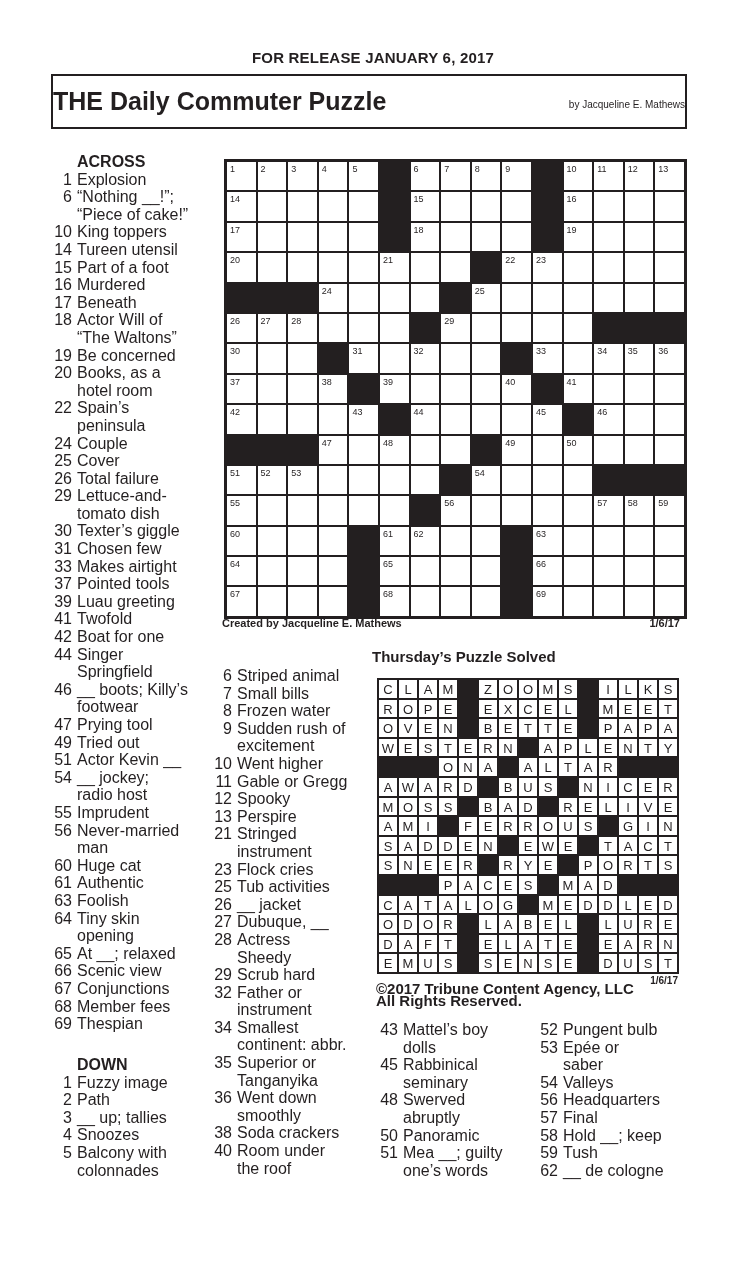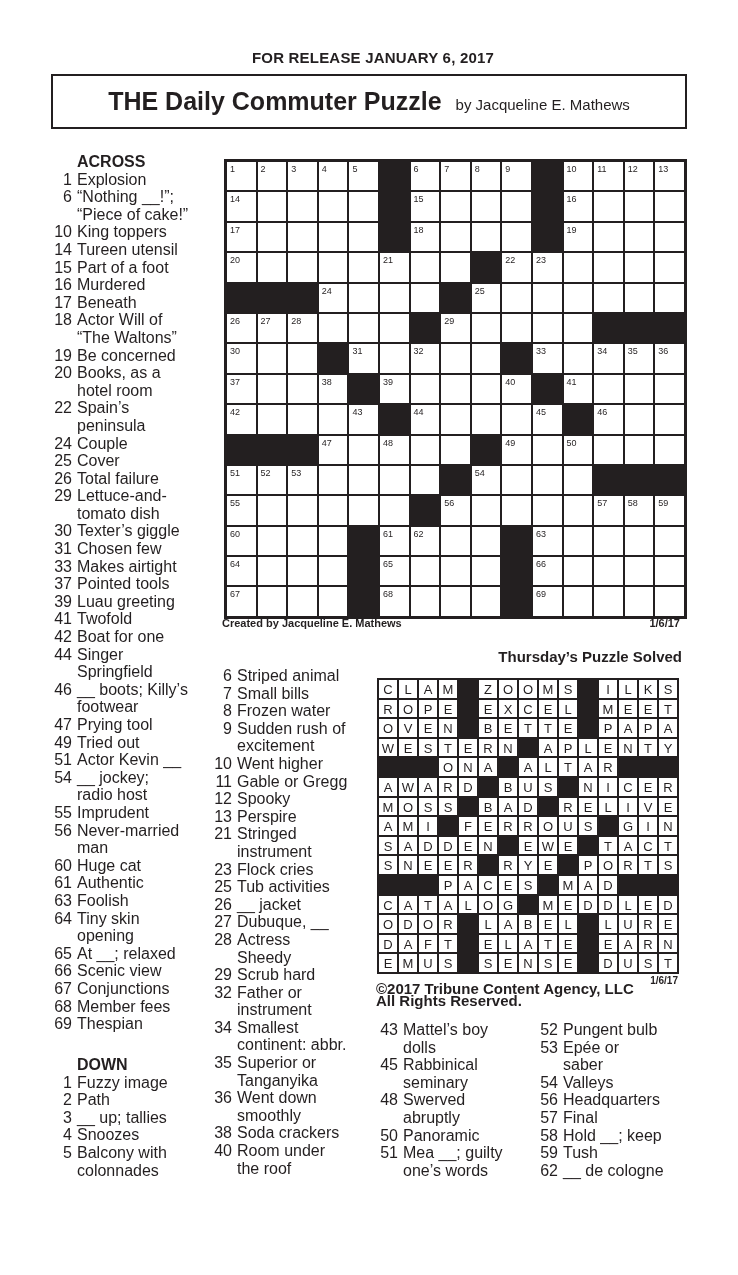--- a/index.html
+++ b/index.html
@@ -1,41 +1,41 @@
 <!DOCTYPE html>
 <html><head>
 <meta charset="utf-8">
 <style>
   html, body { margin: 0; padding: 0; background: #ffffff; }
   body { width: 738px; height: 1275px; position: relative; overflow: hidden;
          font-family: "Liberation Sans", sans-serif; color: #231f20; }
   .release { position: absolute; top: 49px; left: 4px; width: 738px; text-align: center;
              font-weight: bold; font-size: 15px; letter-spacing: 0.2px; }
   .titlebox { position: absolute; left: 51px; top: 74px; width: 632px; height: 51px;
-              border: 2px solid #231f20; display: flex; align-items: center; justify-content: center; }
+              border: 2px solid #231f20; display: flex; align-items: center; justify-content: space-between; }
   .title-main { font-weight: bold; font-size: 25px; }
-  .title-by { font-size: 15px; margin-left: 14px; margin-top: 5px; }
+  .title-by { font-size: 10px; margin-left: 14px; margin-top: 5px; }
 
   .clues { position: absolute; font-size: 16px; line-height: 17.6px; }
   .clues .head { font-weight: bold; padding-left: 27px; }
   .clue { display: flex; }
   .clue .num { width: 22px; text-align: right; flex: none; margin-right: 5px; }
   .clue .txt { flex: 1; }
 
   .grid { position: absolute; left: 224px; top: 159px; display: grid;
           grid-template-columns: repeat(15, 30.6px); grid-template-rows: repeat(15, 30.4px);
           border: 2px solid #231f20; box-sizing: content-box; background: #231f20; gap: 0; }
   .cell { box-sizing: border-box; border: 1px solid #231f20; background: #fff; position: relative; }
   .cell.black { background: #231f20; }
   .cell .cn { position: absolute; left: 3px; top: 2px; font-size: 9px; line-height: 10px; }
 
   .credit { position: absolute; left: 222px; top: 617px; font-size: 11px; font-weight: bold; }
   .credit-date { position: absolute; left: 630px; top: 617px; width: 50px; text-align: right; font-size: 11px; font-weight: bold; }
 
-  .solved-title { position: absolute; left: 372px; top: 648px; width: 310px; text-align: right;
+  .solved-title { position: absolute; left: 372px; top: 648px; width: 310px; text-align: left;
                   font-weight: bold; font-size: 15px; }
   .sgrid { position: absolute; left: 377px; top: 678px; display: grid;
            grid-template-columns: repeat(15, 20px); grid-template-rows: repeat(15, 19.6px);
            border: 1px solid #231f20; background: #231f20; }
   .scell { box-sizing: border-box; border: 0.5px solid #231f20; background: #fff;
            font-size: 13px; text-align: center; line-height: 19px; }
   .scell.black { background: #231f20; }
   .sdate { position: absolute; left: 620px; top: 975px; width: 58px; text-align: right; font-size: 10px; font-weight: bold; }
   .copy { position: absolute; left: 376px; top: 983px; font-size: 15px; font-weight: bold; line-height: 12px; }
 </style>

